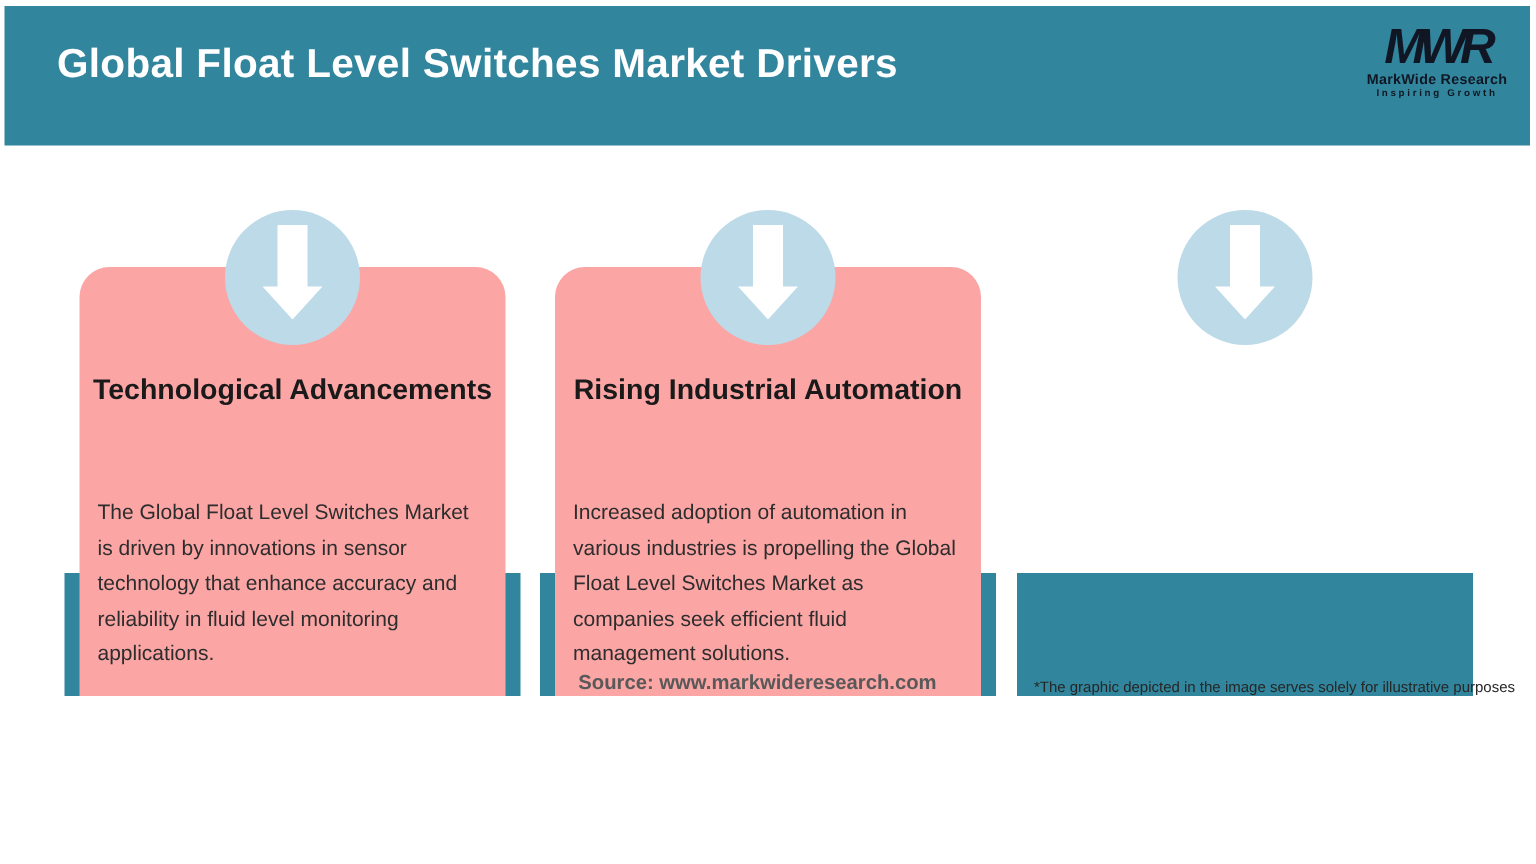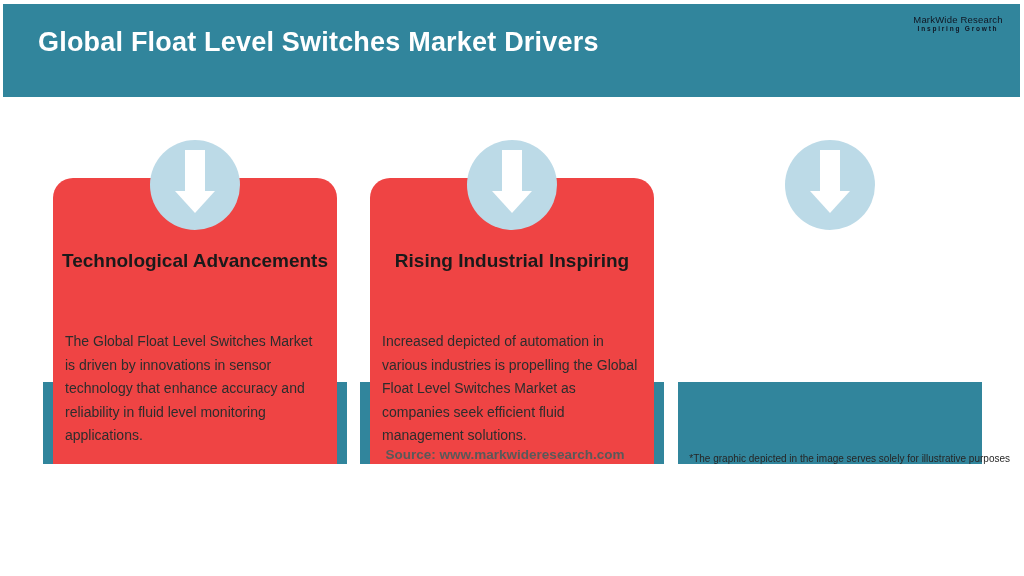--- a/index.html
+++ b/index.html
@@ -21,39 +21,39 @@
   }
   .logo {
     position:absolute; right:14px; top:10px; width:96px;
     text-align:center; color:#101623;
   }
   .logo-monogram {
     font-size:33px; font-weight:bold; font-style:italic;
     letter-spacing:-4px; line-height:34px;
   }
   .logo-name {
-    font-size:9.5px; font-weight:normal; line-height:11px; letter-spacing:0.2px;
+    font-size:9.5px; font-weight:bold; line-height:11px; letter-spacing:0.2px;
   }
   .logo-tagline {
     font-size:6.5px; font-weight:bold; letter-spacing:1.8px; line-height:8px;
   }
   
   .card-group {
     position:absolute; top:140px; width:304px; height:405px;
   }
   .group-1 { left:43px; }
   .group-2 { left:360px; }
   .group-3 { left:678px; }
   .accent-bar {
     position:absolute; left:0; top:242px; width:304px; height:162px;
     background:#31859C;
   }
   .card {
     position:absolute; left:10px; top:38px; width:284px; height:355px;
-    background:#ef4444; border-radius:20px;
+    background:#fca5a5; border-radius:20px;
   }
   .card-title {
     display:block; margin-top:70px; text-align:center;
     font-size:19px; font-weight:bold; color:#1a1a1a; line-height:26px;
   }
   .card-body {
     margin-top:56px; padding:0 12px; text-align:left;
     font-size:14px; line-height:23.5px; color:#2d2d2d;
   }
   .badge {
@@ -72,20 +72,21 @@
   }
 </style>
 </head>
 <body>
 
 <div class="page">
 
   <div class="header">
     <div class="header-title">Global Float Level Switches Market Drivers</div>
     <div class="logo">
+      <div class="logo-monogram">MWR</div>
       <div class="logo-name">MarkWide Research</div>
       <div class="logo-tagline">Inspiring Growth</div>
     </div>
   </div>
 
   <div class="card-group group-1">
     <div class="accent-bar"></div>
     <div class="card">
       <div class="card-title">Technological Advancements</div>
       <p class="card-body">The Global Float Level Switches Market is driven by innovations in sensor technology that enhance accuracy and reliability in fluid level monitoring applications.</p>
@@ -94,22 +95,22 @@
       <svg width="40" height="63" viewBox="0 0 40 63">
         <rect x="10" y="0" width="20" height="43" fill="#ffffff"></rect>
         <polygon points="0,41 40,41 20,63" fill="#ffffff"></polygon>
       </svg>
     </div>
   </div>
 
   <div class="card-group group-2">
     <div class="accent-bar"></div>
     <div class="card">
-      <div class="card-title">Rising Industrial Inspiring</div>
-      <p class="card-body">Increased depicted of automation in various industries is propelling the Global Float Level Switches Market as companies seek efficient fluid management solutions.</p>
+      <div class="card-title">Rising Industrial Automation</div>
+      <p class="card-body">Increased adoption of automation in various industries is propelling the Global Float Level Switches Market as companies seek efficient fluid management solutions.</p>
     </div>
     <div class="badge">
       <svg width="40" height="63" viewBox="0 0 40 63">
         <rect x="10" y="0" width="20" height="43" fill="#ffffff"></rect>
         <polygon points="0,41 40,41 20,63" fill="#ffffff"></polygon>
       </svg>
     </div>
   </div>
 
   <div class="card-group group-3">

